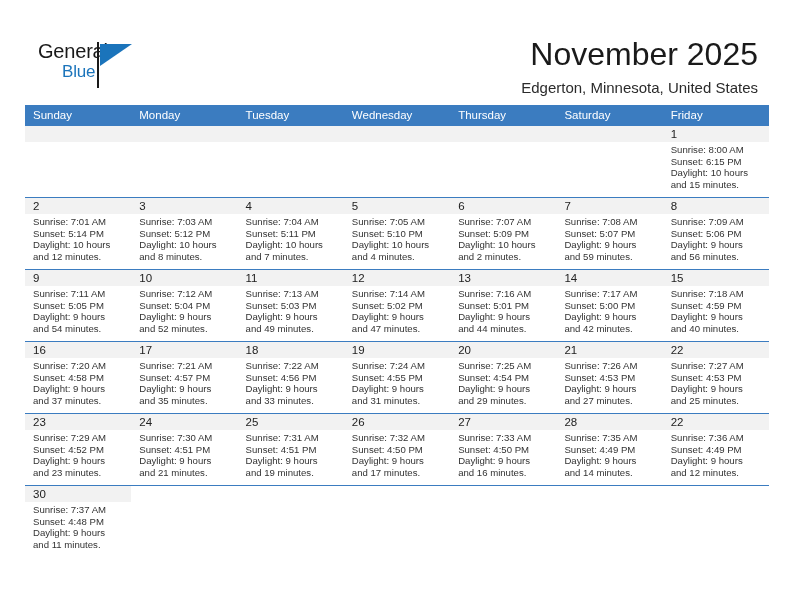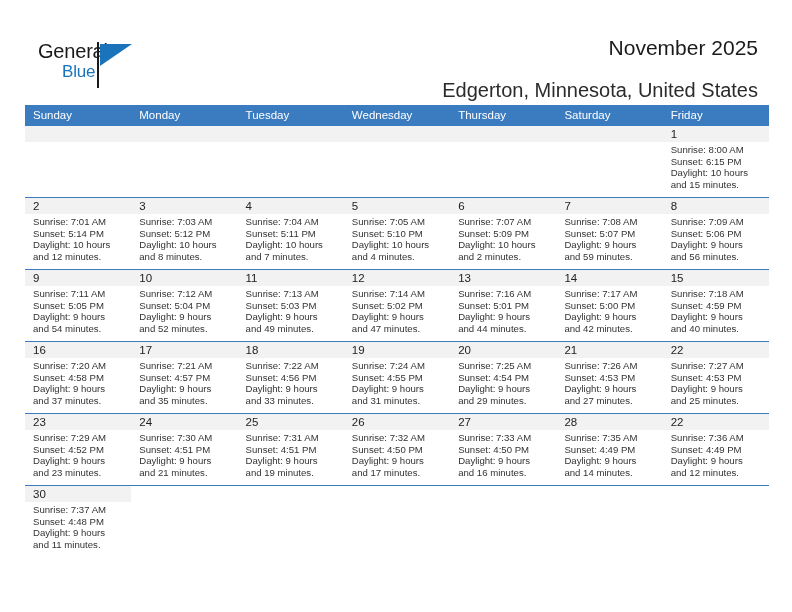--- a/index.html
+++ b/index.html
@@ -56,30 +56,30 @@
     position: absolute;
     left: 62px; top: 4px;
     width: 0; height: 0;
     border-left: 32px solid #1b74bb;
     border-bottom: 22px solid transparent;
   }
 
   .title {
     position: absolute;
     right: 34px; top: 36px;
-    font-size: 21px;
+    font-size: 32px;
     color: #1a1a1a;
     text-align: center;
     white-space: nowrap;
     font-weight: normal;
   }
   .subtitle {
     position: absolute;
     right: 34px; top: 79px;
-    font-size: 20px;
+    font-size: 15px;
     color: #2b2b2b;
     text-align: left;
     white-space: nowrap;
   }
 
   
   .calendar {
     position: absolute;
     left: 25px; top: 105px;
     width: 744px;

